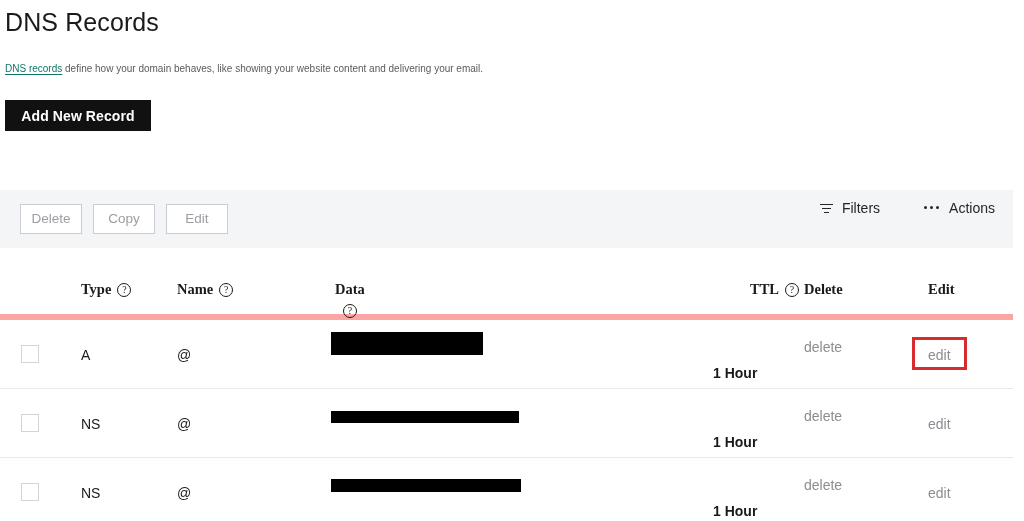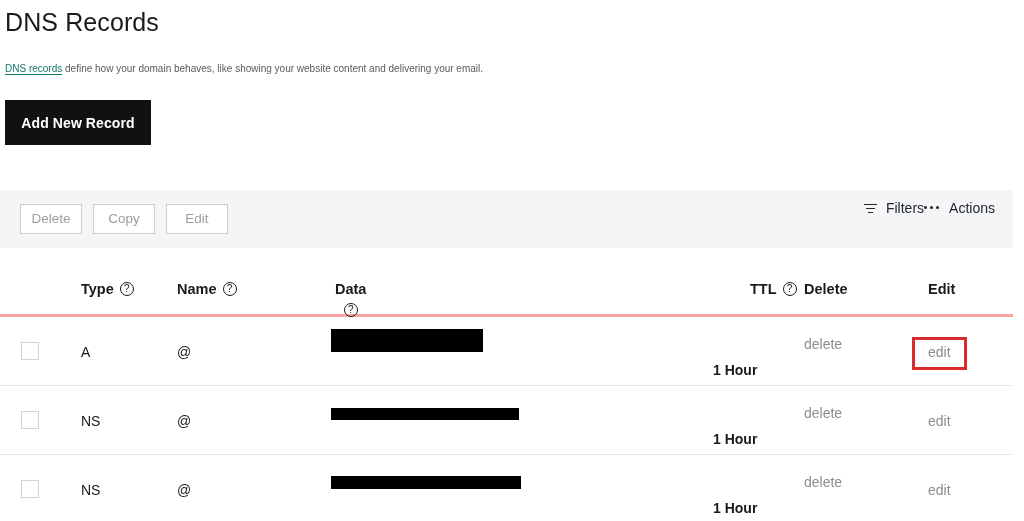--- a/index.html
+++ b/index.html
@@ -42,21 +42,21 @@
     color: #0f766a;
     text-decoration: underline;
     text-underline-offset: 2px;
   }
 
   .add-record-btn {
     position: absolute;
     left: 5px;
     top: 100px;
     width: 146px;
-    height: 45px;
+    height: 31px;
     background: #111111;
     color: #ffffff;
     border: none;
     font-family: "Liberation Sans", sans-serif;
     font-size: 14px;
     font-weight: bold;
     letter-spacing: 0.1px;
     cursor: pointer;
     padding: 0;
     text-align: center;
@@ -91,20 +91,21 @@
     text-align: center;
     box-sizing: border-box;
     cursor: default;
     padding: 0;
   }
   .toolbar-right {
     position: absolute;
     right: 18px;
     top: 10px;
     display: flex;
+    gap: 44px;
   }
   .tool-link {
     display: flex;
     align-items: center;
     gap: 9px;
     font-size: 14px;
     color: #23272b;
     cursor: pointer;
   }
   .filter-icon {
@@ -146,21 +147,22 @@
   
   .table {
     position: absolute;
     left: 0;
     top: 248px;
     width: 1013px;
   }
   .thead {
     position: relative;
     height: 66px;
-    border-bottom: 3px solid #fca5a5;
+    border-bottom: 6px solid #fca5a5;
+    font-family: Liberation Serif, serif;
   }
   .th {
     position: absolute;
     top: 33px;
     font-size: 14.5px;
     font-weight: bold;
     color: #1a1a1a;
     display: flex;
     align-items: center;
     gap: 6px;

